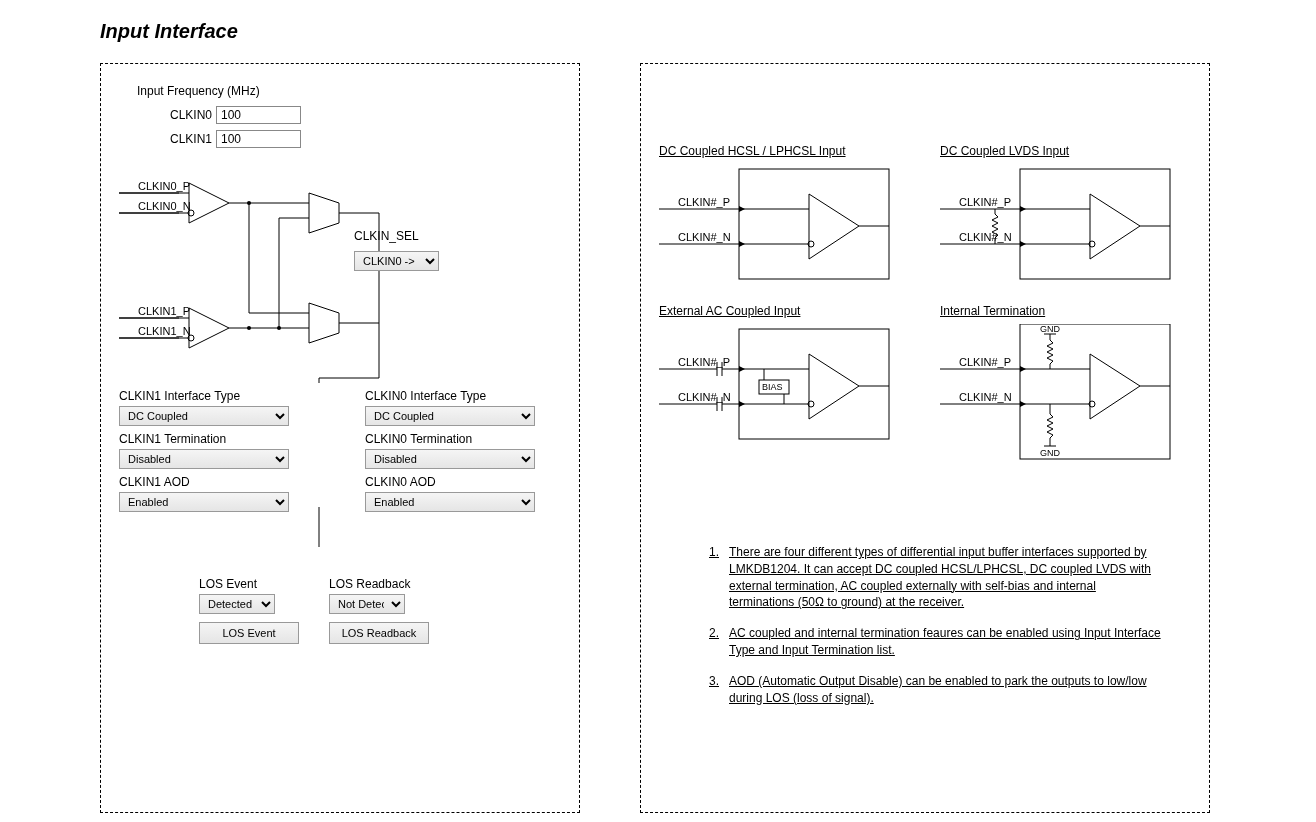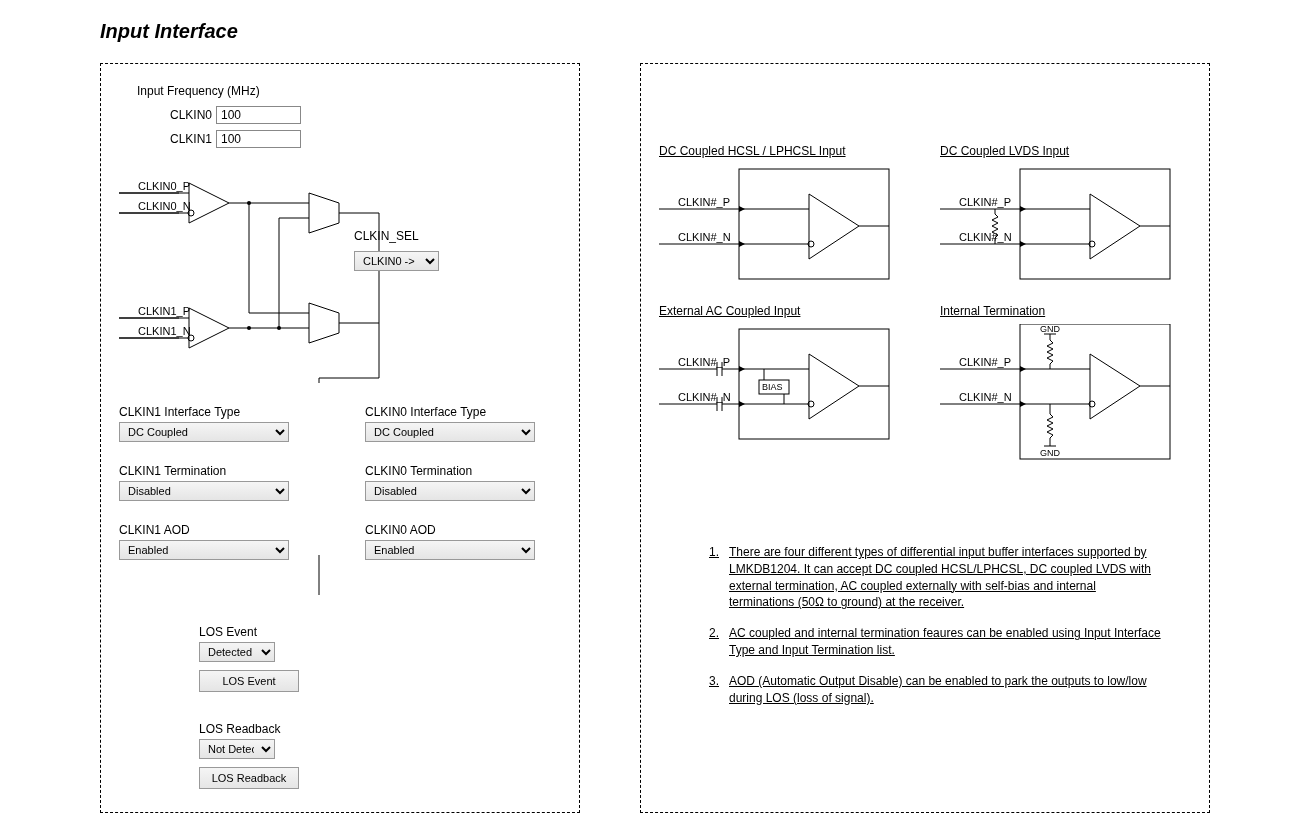--- a/index.html
+++ b/index.html
@@ -84,33 +84,32 @@
   }
   svg { display:block; }
   .pin-label {
     position: absolute;
     font-size: 11px;
     margin-left: 17px;
   }
   .ctrl-label {
     font-size: 12px;
     margin-bottom: 3px;
-    margin-top: 22px;
+    margin-top: 6px;
   }
   .controls-row {
     display: flex;
     gap: 50px;
   }
   .controls-col { flex:1; }
   .los-row {
     display: flex;
     gap: 30px;
     margin-top: 30px;
     margin-left: 80px;
-    flex-direction: column;
   }
   .los-col {}
   .go-btn-row {
     text-align:center;
     margin-top: 15px;
   }
   .right-diagrams {
     display: grid;
     grid-template-columns: 1fr 1fr;
     gap: 20px 30px;

